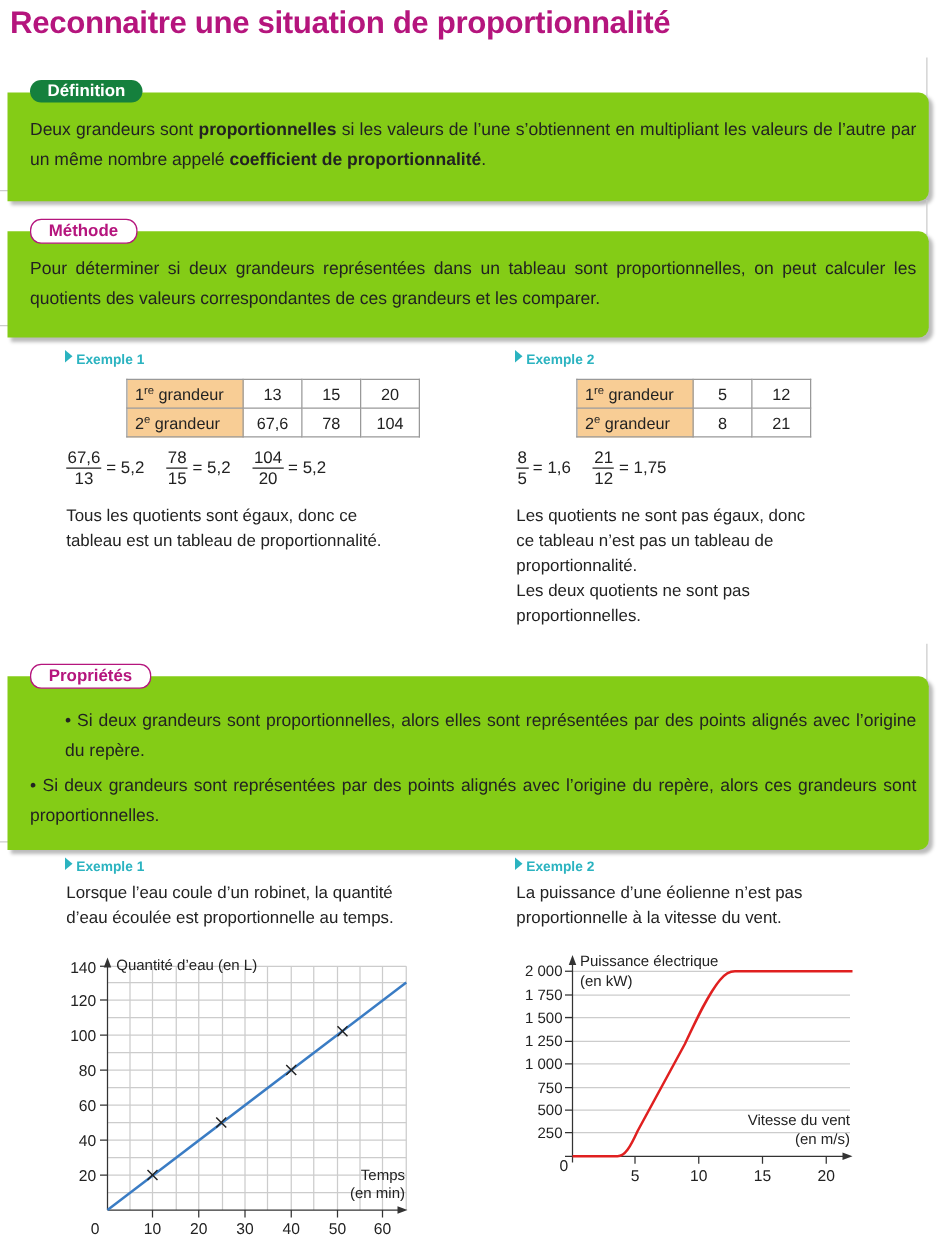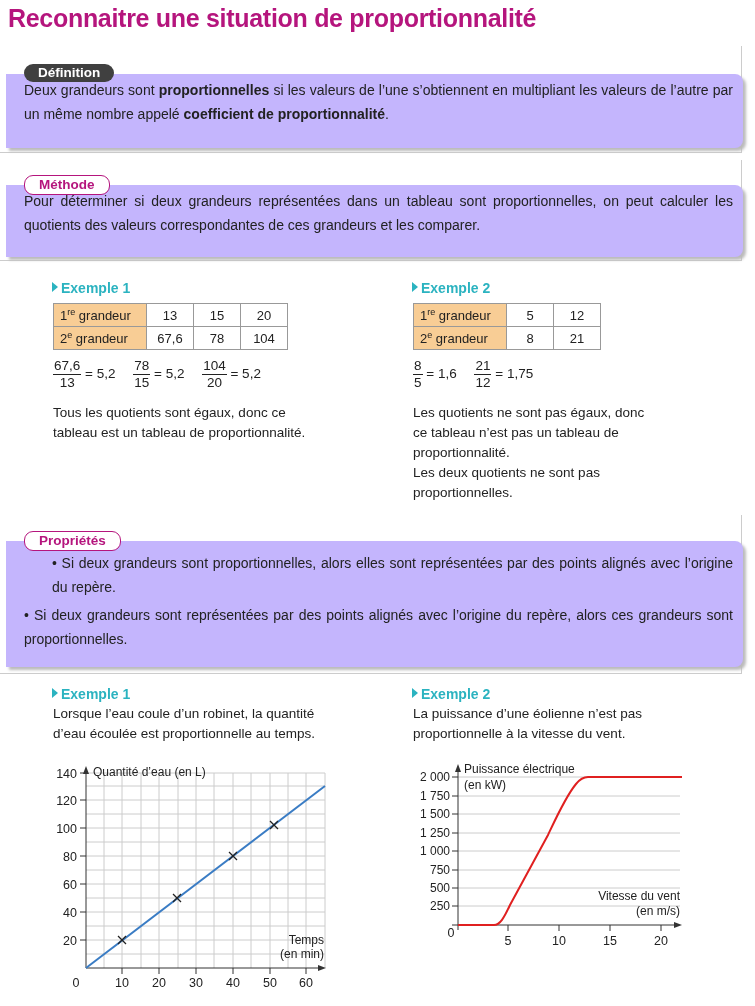--- a/index.html
+++ b/index.html
@@ -1,25 +1,25 @@
 <!DOCTYPE html>
 <html><head>
 <meta charset="utf-8">
 <style>
   body { margin:0; background:#fff; font-family:"Liberation Sans", sans-serif; color:#222; }
   .page { position:relative; width:755px; height:1006px; overflow:hidden; background:#fff; }
   h1 { position:absolute; left:8px; top:4px; margin:0; font-size:25px; font-weight:bold; color:#b5157d; font-family:"Liberation Sans", sans-serif; letter-spacing:-0.3px; }
   .frame { position:absolute; left:0; width:741px; border-right:1px solid #ccc; border-bottom:1px solid #ccc; }
-  .box { position:absolute; left:6px; right:12px; background:#c4b5fd; border-radius:0 8px 8px 0; box-shadow:3px 3px 3px #bbb; font-size:14px; line-height:24px; padding:4px 10px 6px 18px; text-align:justify; }
+  .box { position:absolute; left:6px; right:12px; background:#84cc16; border-radius:0 8px 8px 0; box-shadow:3px 3px 3px #bbb; font-size:14px; line-height:24px; padding:17px 10px 6px 18px; text-align:justify; }
   .tag { position:absolute; left:24px; height:18px; border-radius:9px; padding:0 14px; font-weight:bold; font-size:13.5px; line-height:18px; }
-  .tag.filled { background:#404040; color:#fff; }
+  .tag.filled { background:#15803d; color:#fff; }
   .tag.outline { background:#fff; color:#b5157d; border:1px solid #b5157d; }
-  .ex-title { position:absolute; font-weight:bold; font-size:14px; color:#2bb3c0; }
+  .ex-title { position:absolute; font-weight:bold; font-size:11px; color:#2bb3c0; }
   .ex-title .tri { display:inline-block; width:0; height:0; border-left:6px solid #2bb3c0; border-top:5px solid transparent; border-bottom:5px solid transparent; margin-right:3px; vertical-align:1px; }
-  table.g { position:absolute; border-collapse:collapse; font-size:13px; }
+  table.g { position:absolute; border-collapse:collapse; font-size:13px;margin-left:48px; }
   table.g td { border:1px solid #999; height:22px; padding:0 6px; text-align:center; }
   table.g td.h { background:#f8cd95; text-align:left; width:80px; }
   table.g td.v { width:34px; }
   .frac { display:inline-block; vertical-align:middle; text-align:center; font-size:13.5px; line-height:16px; }
   .frac .num { display:block; border-bottom:1px solid #222; padding:0 1px; }
   .frac .den { display:block; }
   .eqline { position:absolute; font-size:13.5px; white-space:nowrap; }
   .eqline .eq { display:inline-block; margin-right:14px; }
   .para { position:absolute; font-size:13.5px; line-height:20px; }
   sup { font-size:9px; }

